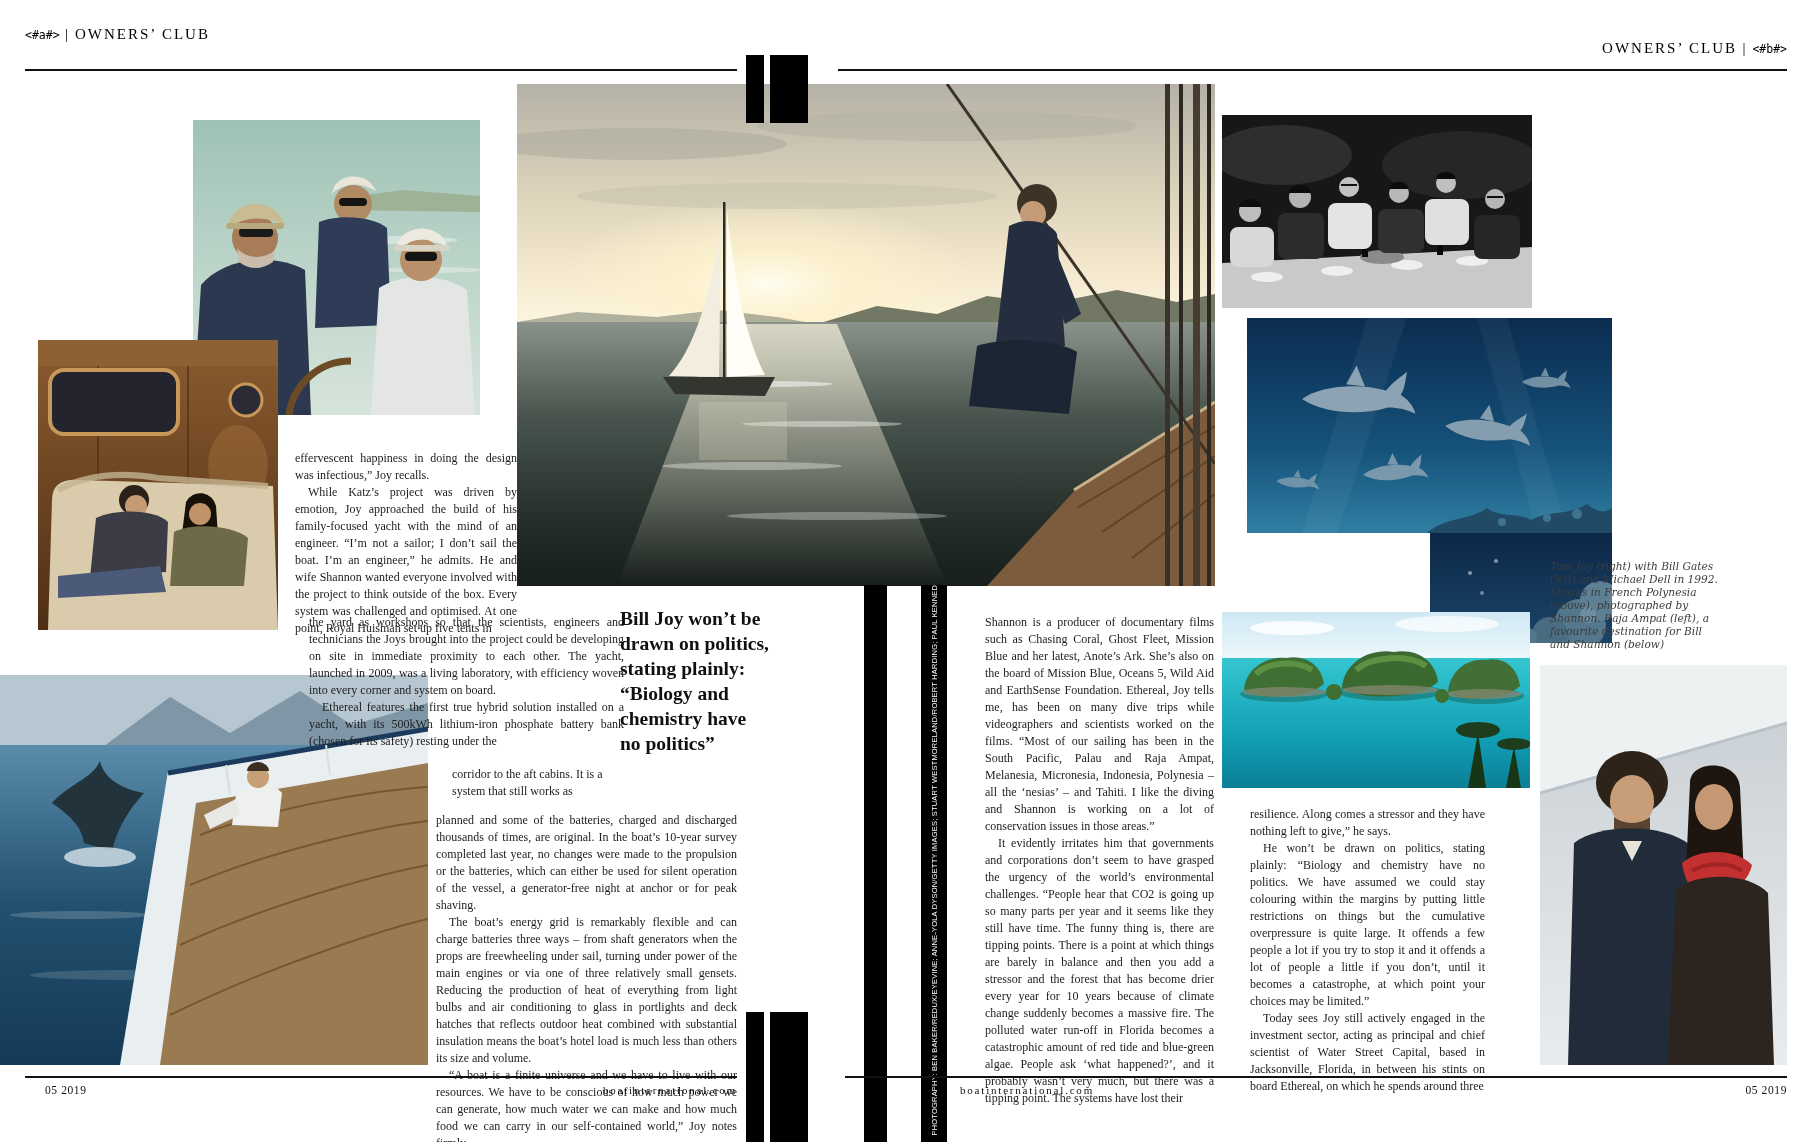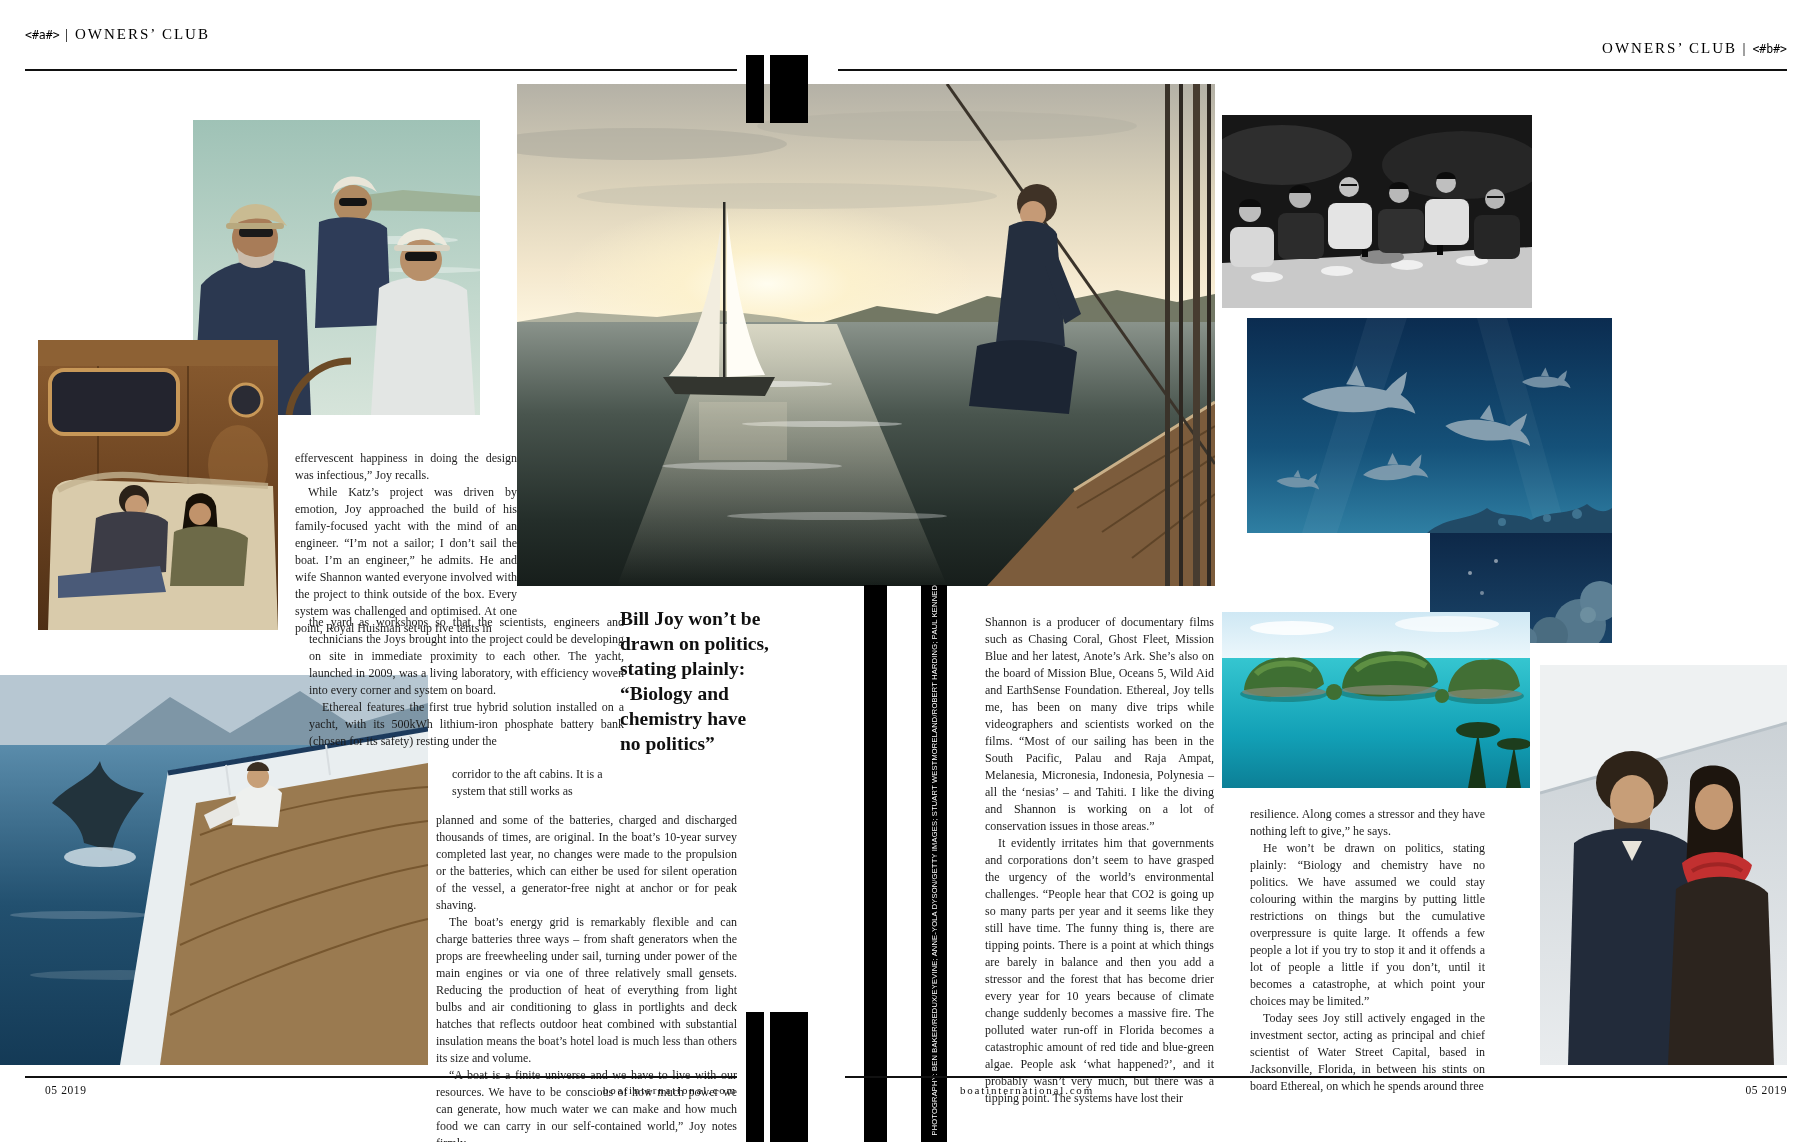--- a/index.html
+++ b/index.html
@@ -345,20 +345,21 @@
       <path d="M34,178 C60,158 124,158 150,180 L156,400 L28,400 Z" fill="#222b3a"></path>
       <polygon points="82,176 102,176 92,196" fill="#e8e4da"></polygon>
       <path d="M150,118 C150,94 198,94 200,122 L204,212 L146,206 Z" fill="#1d150e"></path>
       <ellipse cx="174" cy="142" rx="19" ry="23" fill="#c49872"></ellipse>
       <path d="M142,198 C160,182 198,184 212,200 C208,218 192,226 178,242 L160,238 C150,224 144,212 142,198 Z" fill="#c23030"></path>
       <path d="M152,206 C168,196 192,198 202,206" stroke="#a02424" stroke-width="4" fill="none"></path>
       <path d="M136,224 C160,206 210,208 228,228 L234,400 L128,400 Z" fill="#2c241e"></path>
     </svg>
   </div>
 
+  <div class="abs caption" style="left:1550px;top:560px;width:170px;">Top: Joy (right) with Bill Gates (left) and Michael Dell in 1992. Sharks in French Polynesia (above), photographed by Shannon. Raja Ampat (left), a favourite destination for Bill and Shannon (below)</div>
 
   <div class="abs body-text" style="left:295px;top:450px;width:222px;">
     <p>effervescent happiness in doing the design was infectious,” Joy recalls.</p>
     <p class="ind">While Katz’s project was driven by emotion, Joy approached the build of his family-focused yacht with the mind of an engineer. “I’m not a sailor; I don’t sail the boat. I’m an engineer,” he admits. He and wife Shannon wanted everyone involved with the project to think outside of the box. Every system was challenged and optimised. At one point, Royal Huisman set up five tents in</p>
   </div>
   <div class="abs body-text" style="left:309px;top:614px;width:315px;">
     <p>the yard as workshops so that the scientists, engineers and technicians the Joys brought into the project could be developing on site in immediate proximity to each other. The yacht, launched in 2009, was a living laboratory, with efficiency woven into every corner and system on board.</p>
     <p class="ind">Ethereal features the first true hybrid solution installed on a yacht, with its 500kWh lithium-iron phosphate battery bank (chosen for its safety) resting under the</p>
   </div>
   <div class="abs body-text narrow" style="left:452px;top:766px;width:160px;">corridor to the aft cabins. It is a system that still works as</div>

